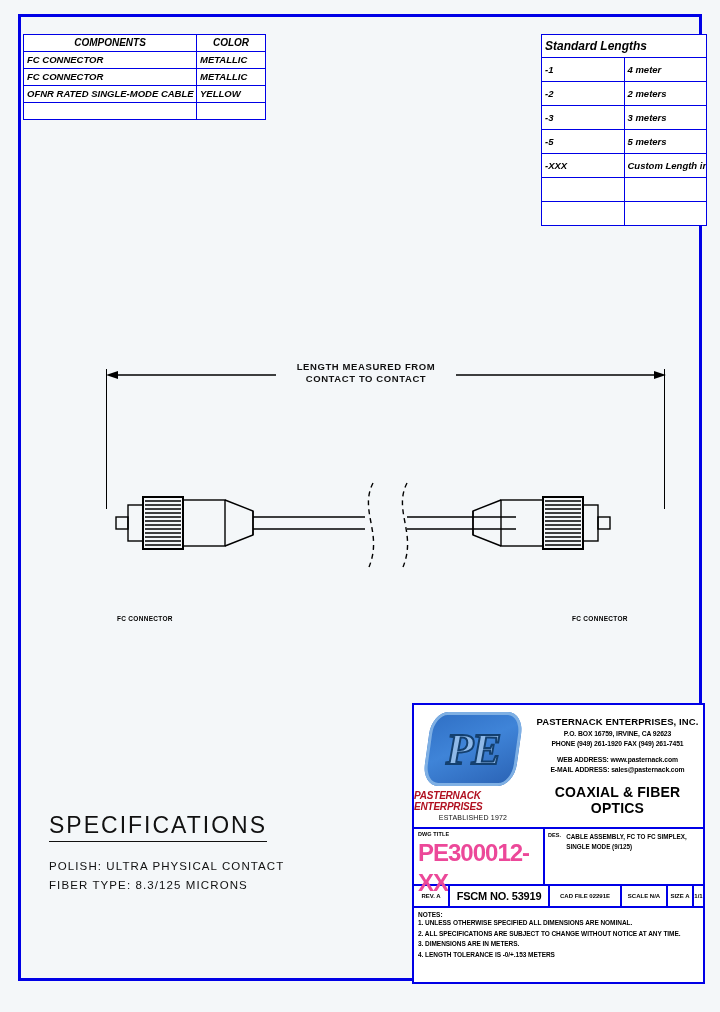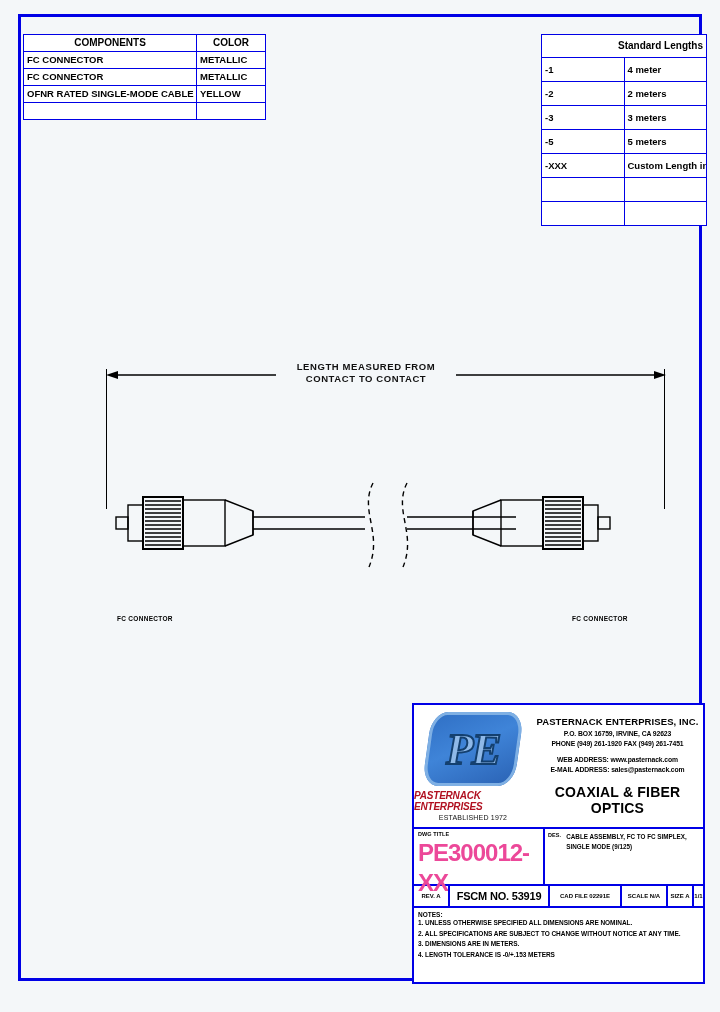--- a/index.html
+++ b/index.html
@@ -27,33 +27,34 @@
     table-layout:fixed;
   }
   .dtable td,.dtable th{
     border:1.5px solid #0000e6;
     font-weight:bold;
     color:#000;
     padding:0 3px;
     line-height:1;
     white-space:nowrap;
     overflow:hidden;
+    font-style:italic;
   }
 
   
   #components-table{left:2px;top:17px;width:232px;}
   #components-table td{height:16px;font-size:9.5px;}
   #components-table .hdr{text-align:center;font-size:10px;}
   #components-table .c1{width:166px;}
   #components-table .c2{width:62px;}
 
   
   #lengths-table{left:520px;top:17px;width:166px;}
   #lengths-table td{height:23px;font-size:9.5px;}
-  #lengths-table .hdr{text-align:right;font-size:10px;height:22px;}
+  #lengths-table .hdr{text-align:left;font-size:12px;height:22px;}
   #lengths-table .k{width:30px;text-align:left;}
 
   
   #drawing{position:absolute;left:0;top:330px;width:684px;height:300px;}
   #dimline{position:absolute;left:85px;top:25px;width:545px;height:1px;}
   .dimtext{
     position:absolute;left:255px;top:14px;width:180px;
     text-align:center;font-size:9.5px;color:#111;
     letter-spacing:.6px;line-height:12px;
     font-family:"Liberation Sans", sans-serif;
@@ -289,20 +290,27 @@
           <path d="M204 33 L232 44 L232 68 L204 79"></path>
           <line x1="232" y1="44" x2="232" y2="68"></line>
         </g>
       </g>
     </svg>
 
     <div class="conn-label" style="left:96px;top:268px;">FC CONNECTOR</div>
     <div class="conn-label" style="left:551px;top:268px;">FC CONNECTOR</div>
   </div>
 
+  <div id="specs">
+    <div id="spec-title">SPECIFICATIONS</div>
+    <div id="spec-lines">
+      <div class="spec-line">POLISH: ULTRA PHYSICAL CONTACT</div>
+      <div class="spec-line">FIBER TYPE:  8.3/125 MICRONS</div>
+    </div>
+  </div>
 
   <div id="titleblock">
 
     <div id="logo-row">
       <div id="logo-cell">
         <div id="pe-mark">
           <span id="pe-letters">PE</span>
         </div>
         <div id="pe-wordmark">PASTERNACK ENTERPRISES</div>
         <div id="pe-estab">ESTABLISHED 1972</div>

